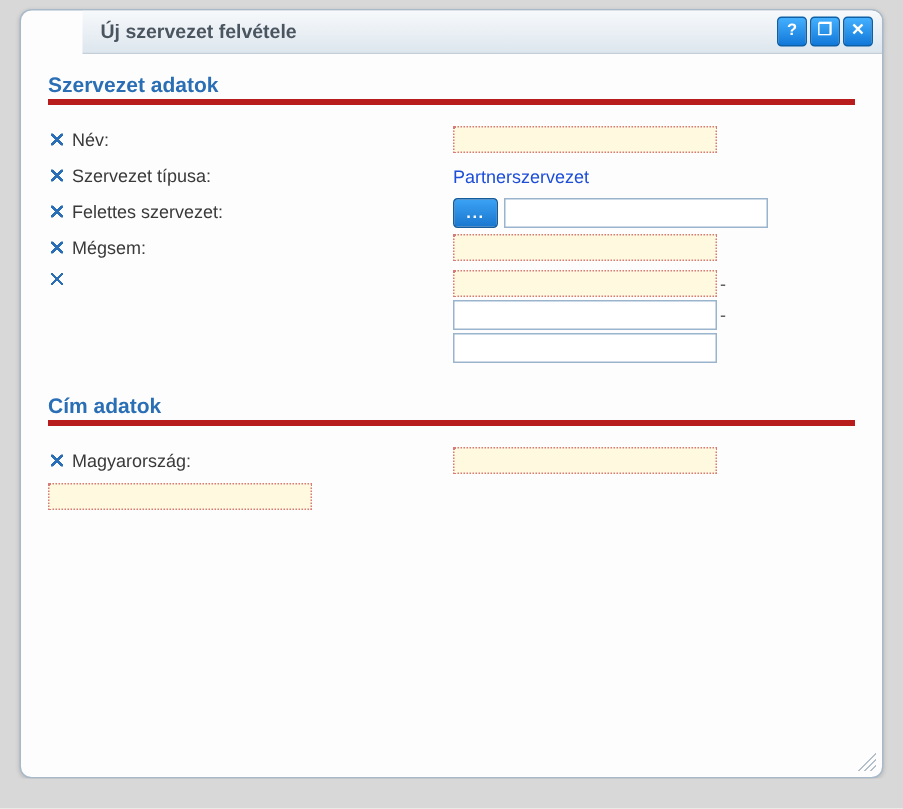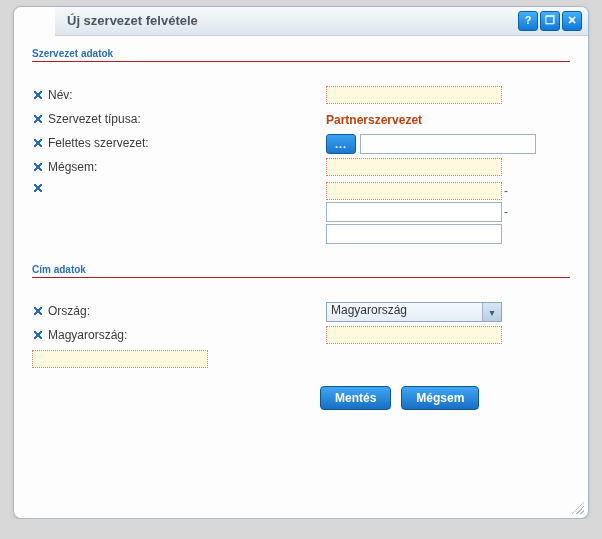--- a/index.html
+++ b/index.html
@@ -45,31 +45,30 @@
     font-size: 11px;
     font-weight: bold;
     text-align: center;
     line-height: 16px;
     cursor: pointer;
   }
   .content { padding: 12px 18px 8px 18px; }
   .section-title {
     color: #2a6fb5;
     font-weight: bold;
-    font-size: 10px;
+    font-size: 14px;
     padding-bottom: 2px;
-    border-bottom: 1px solid #b91c1c;
-    margin-bottom: 18px;
+    border-bottom: 4px solid #b91c1c;
+    margin-bottom: 8px;
   }
   .row {
     display: flex;
     align-items: flex-start;
     margin-bottom: 2px;
     min-height: 22px;
-    gap: 24px;
   }
   .label {
     width: 270px;
     display: flex;
     align-items: center;
     color: #3a3a3a;
     padding-top: 2px;
   }
   .bullet {
     width: 8px; height: 8px;
@@ -133,22 +132,22 @@
   .select-arrow {
     position: absolute;
     right: 1px; top: 1px;
     width: 18px; height: 18px;
     background: linear-gradient(#d7e6f4,#b8cfe4);
     border-left: 1px solid #9ab4cd;
     display: flex; align-items:center; justify-content:center;
     color:#3a5c7c; font-size:10px;
   }
   .static-text {
-    font-weight: bold;
-    color: #c2410c;
+    font-weight: normal;
+    color: #1d4ed8;
     padding-top: 3px;
   }
   .button-row {
     margin-top: 14px;
     padding-left: 288px;
     display: flex;
     gap: 10px;
   }
   .btn {
     height: 24px;
@@ -249,49 +248,35 @@
           <input class="input-normal" value="" style="">
         </div>
       </div>
     </div>
 
     <div class="spacer-md"></div>
 
     <div class="section-title">Cím adatok</div>
     <div class="spacer-sm"></div>
 
-    <div class="row">
-      <div class="label">
-        <span class="bullet"></span>
-        <span>Ország:</span>
-      </div>
-      <div class="field select-wrap">
-        <div class="select">Magyarország</div>
-        <div class="select-arrow">▾</div>
-      </div>
-    </div>
 
     <div class="row">
       <div class="label">
         <span class="bullet"></span>
         <span>Magyarország:</span>
       </div>
       <div class="field">
         <input class="input-req" value="" style="">
       </div>
     </div>
 
 
     <div class="row">
       <div class="field">
         <input class="input-req" value="" style="">
       </div>
     </div>
 
-    <div class="button-row">
-      <button class="btn">Mentés</button>
-      <button class="btn">Mégsem</button>
-    </div>
 
   </div>
 
   <div class="resize-grip"></div>
 </div>
 
 </body></html>

